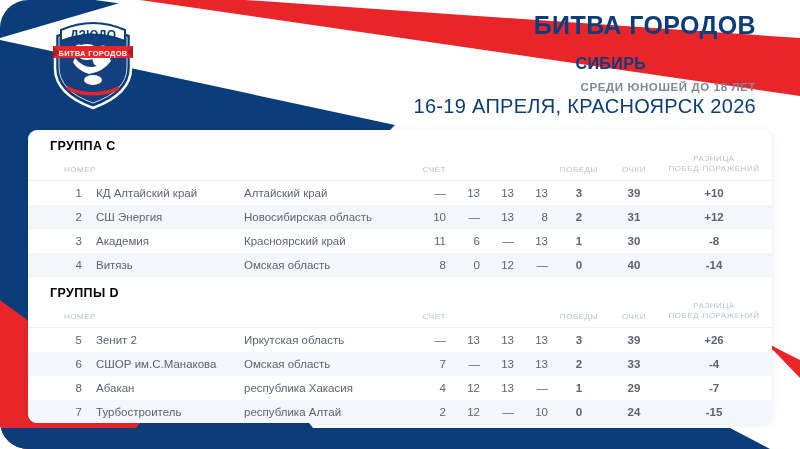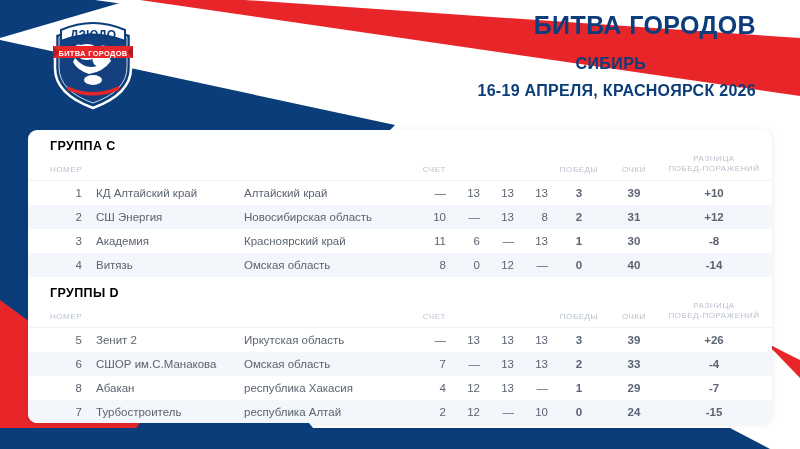--- a/index.html
+++ b/index.html
@@ -7,20 +7,21 @@
     padding: 0;
     background: #ffffff;
   }
   #stage {
     position: relative;
     width: 800px;
     height: 449px;
     overflow: hidden;
     background: #ffffff;
     font-family: "Liberation Sans", "DejaVu Sans", sans-serif;
+    border-radius: 28px;
   }
 
   
   .bg-layer { position: absolute; inset: 0; }
 
   .bg-svg { position: absolute; top: 0; left: 0; }
 
   
   .emblem {
     position: absolute;
@@ -57,23 +58,23 @@
   .title-l2 .accent { color: #E8262A; }
   .subtitle {
     margin-top: 9px;
     font-size: 11.5px;
     font-weight: bold;
     color: #7d8795;
     letter-spacing: 0.6px;
     white-space: nowrap;
   }
   .daterow {
-    margin-top: 10px;
-    font-size: 16px;
-    font-weight: bold;
+    margin-top: 2px;
+    font-size: 20px;
+    font-weight: normal;
     color: #0B3D7B;
     letter-spacing: 0.3px;
     white-space: nowrap;
   }
 
   
   .card {
     position: absolute;
     left: 28px;
     top: 130px;
@@ -123,21 +124,21 @@
   
   .c-num    { width: 46px;  text-align: right; padding-right: 14px !important; color:#6b7280; }
   .c-team   { width: 148px; text-align: left; font-weight: normal; color: #0B3D7B; }
   .c-region { width: 168px; text-align: left; color: #5b6472; }
   .c-s1, .c-s2, .c-s3, .c-s4 { width: 34px; text-align: right; color: #6b7280; }
   .c-wins   { width: 62px;  text-align: center; font-weight: bold; color: #0B3D7B; }
   .c-points { width: 48px;  text-align: center; font-weight: bold; color: #0B3D7B; }
   .c-diff   { width: 112px; text-align: center; font-weight: bold; color: #0B3D7B; }
   .c-place  { width: 62px;  text-align: center; font-weight: bold; color: #E8262A; }
 
-  th.c-num { text-align: left; padding-left: 22px !important; padding-right:0 !important; }
+  th.c-num { text-align: right; padding-left: 22px !important; padding-right:0 !important; }
   td.c-num { padding-left: 0; }
 </style>
 </head>
 <body>
 
 <div id="stage">
 
   <div class="bg-layer">
     <svg class="bg-svg" width="800" height="449" viewBox="0 0 800 449">
       <rect x="0" y="0" width="800" height="449" fill="#ffffff"></rect>
@@ -184,20 +185,21 @@
       <path d="M8 38 L88 38 L88 50 L8 50 Z" fill="#E8262A"></path>
       <path d="M8 38 L14 44 L8 50 Z" fill="#b01c20"></path>
       <path d="M88 38 L82 44 L88 50 Z" fill="#b01c20"></path>
       <text x="48" y="47.5" text-anchor="middle" font-family="Liberation Sans, sans-serif" font-size="7.5" font-weight="bold" fill="#ffffff" letter-spacing="0.3">БИТВА ГОРОДОВ</text>
     </svg>
   </div>
 
   <div class="title-block">
     <div class="title-l1">БИТВА ГОРОДОВ</div>
     <div class="title-l2"><span>СИБИРЬ </span><span class="accent">ГРУППЫ C-D</span></div>
+    <div class="subtitle">СРЕДИ ЮНОШЕЙ ДО 18 ЛЕТ</div>
     <div class="daterow">16-19 АПРЕЛЯ, КРАСНОЯРСК 2026</div>
   </div>
 
   <div class="card">
 
     <div class="group-block">
       <div class="group-title">ГРУППА C</div>
       <table class="standings">
         <thead>
           <tr>

